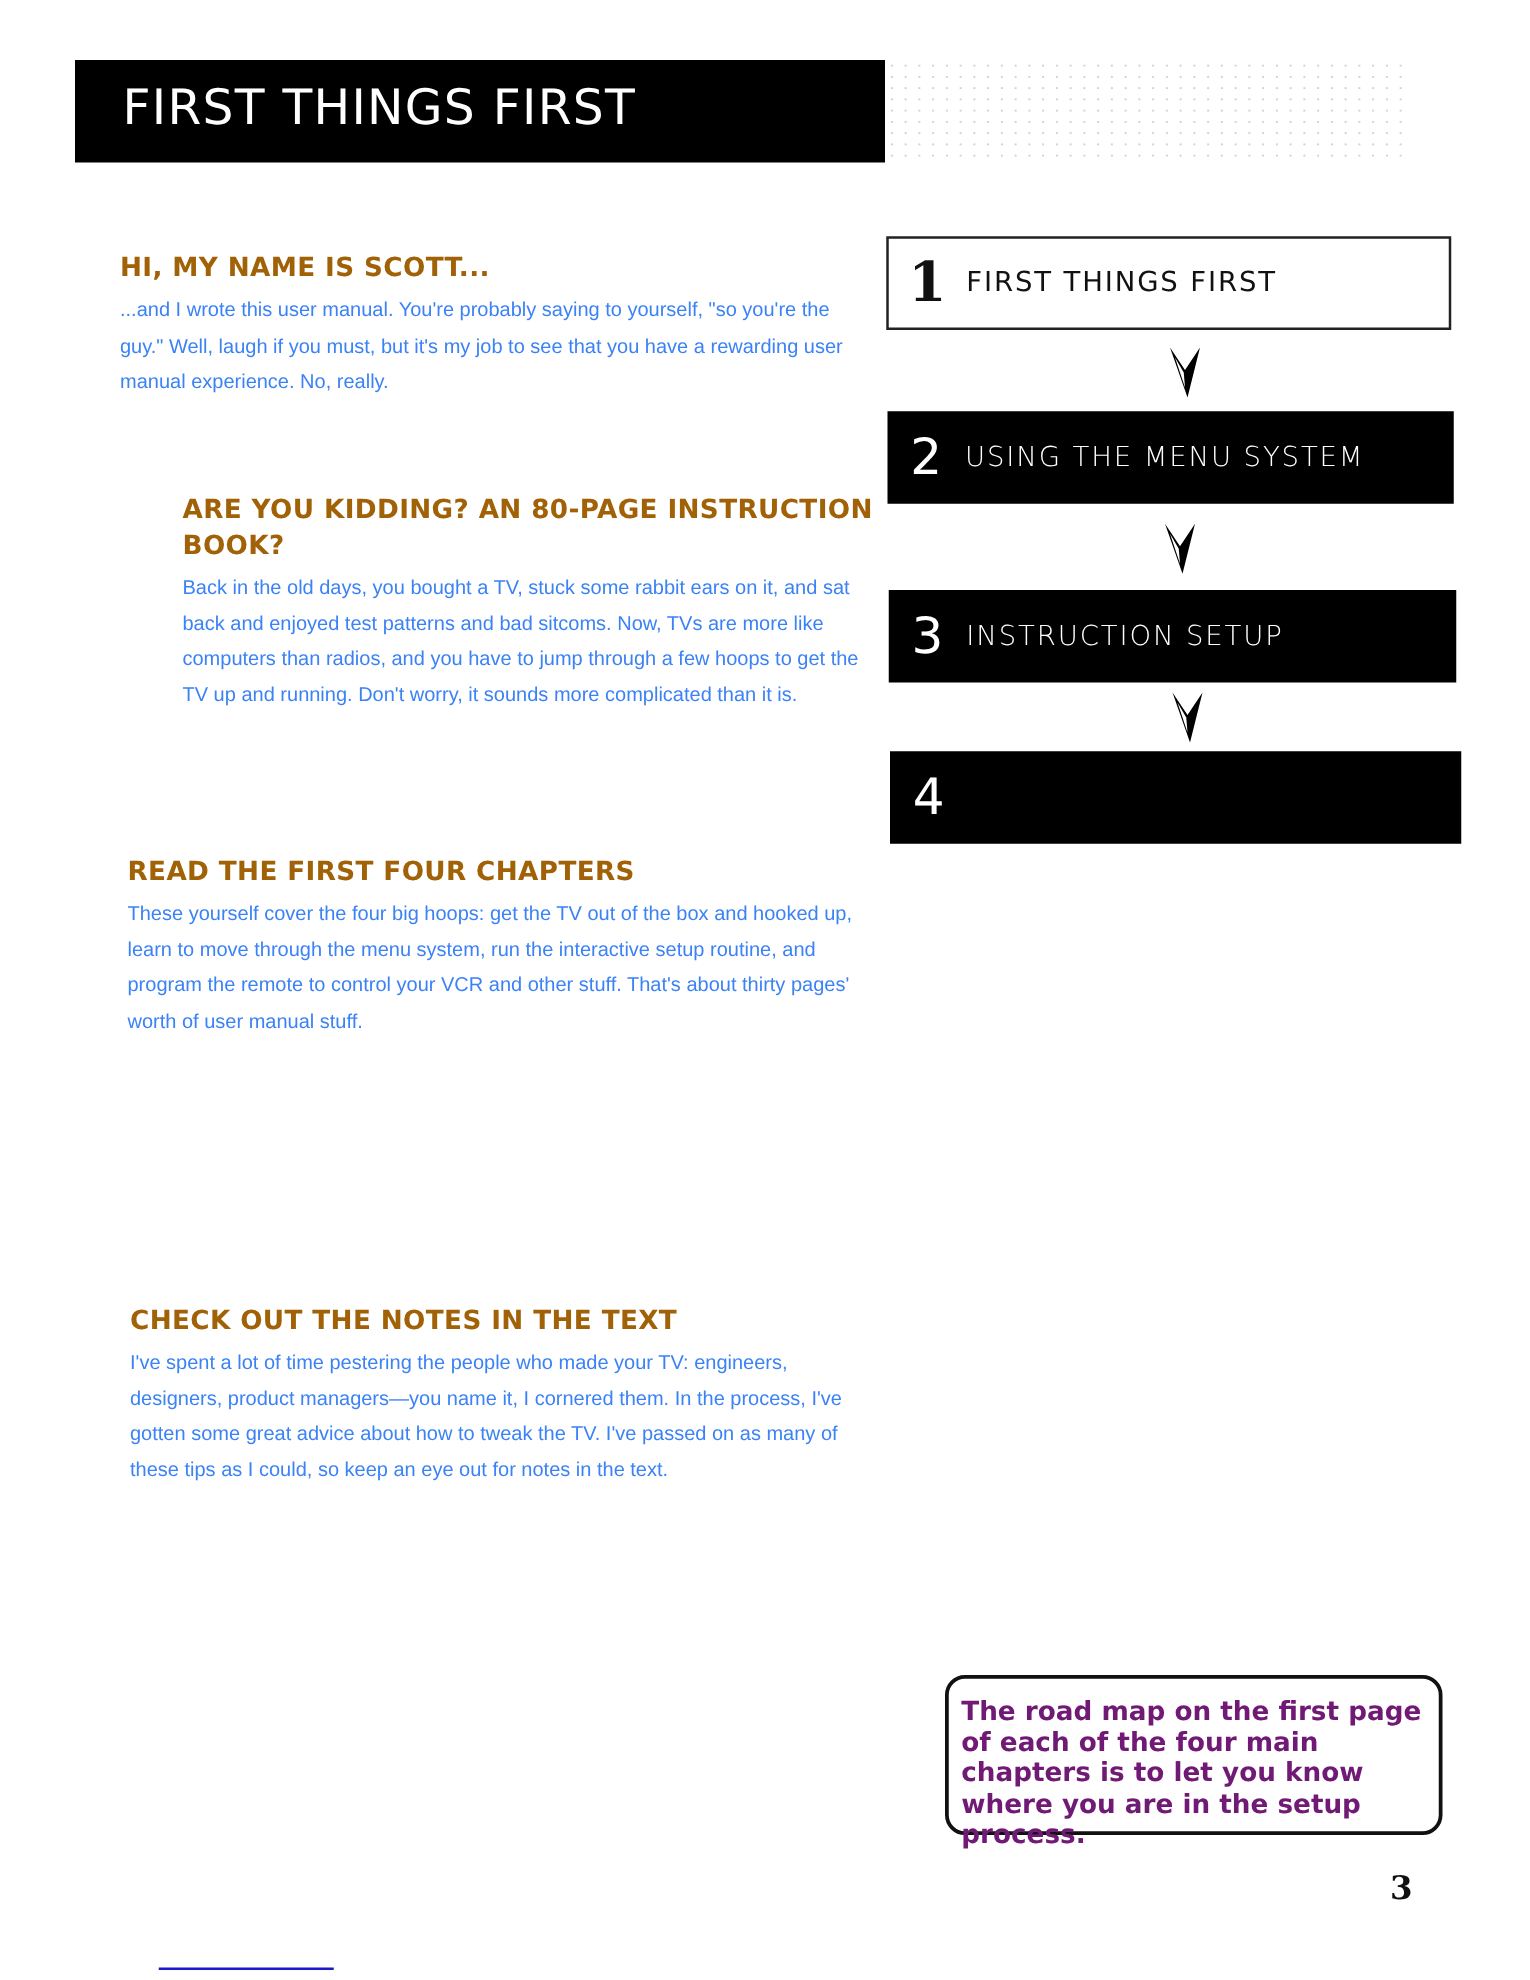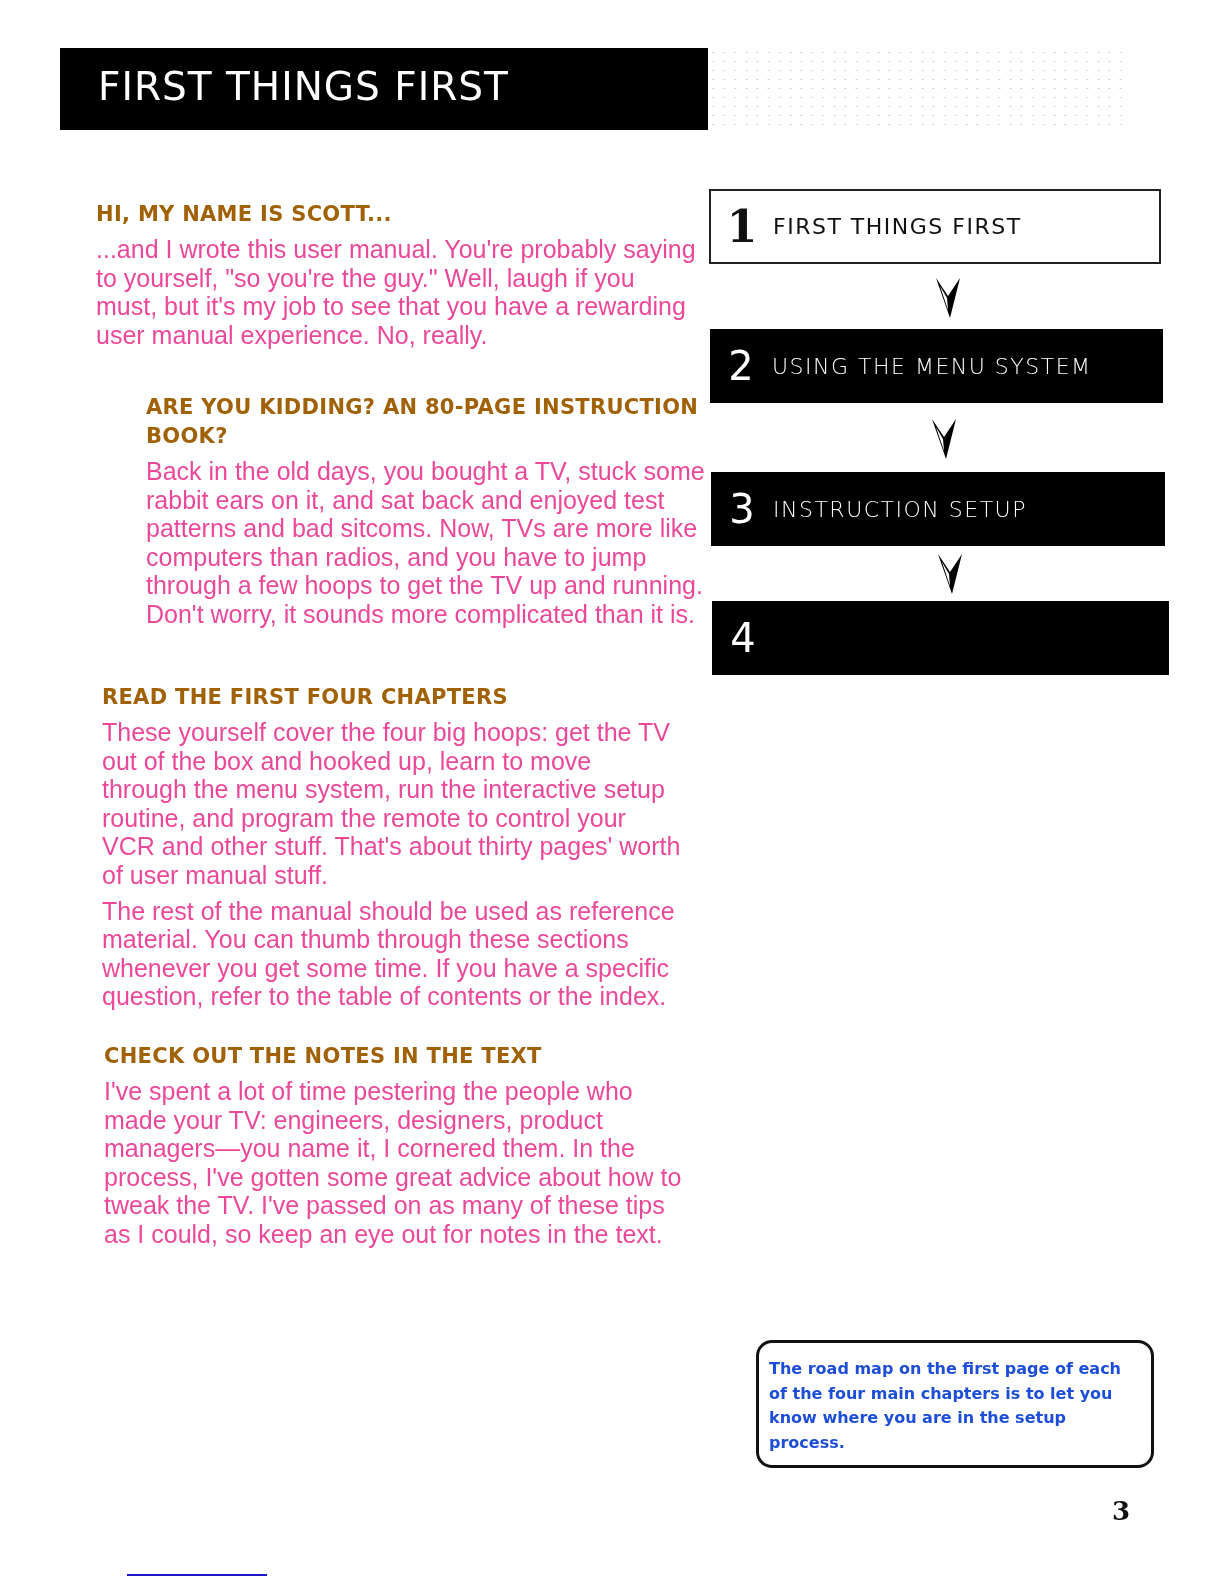--- a/index.html
+++ b/index.html
@@ -21,21 +21,21 @@
       background-image: radial-gradient(#999 0.8px, transparent 1.2px);
       background-size: 11px 9px; opacity: 0.45;
     }
     .section { position: absolute; width: 600px; }
     .section h2 {
       margin: 0 0 6px 0; font-family: "DejaVu Sans", sans-serif;
       font-weight: bold; font-size: 21px; letter-spacing: 0.3px; line-height: 29px;
       color: #a16207;
     }
     .section p {
-      margin: 0 0 7px 0; font-size: 25px; line-height: 28.6px; color: #ec4899;
+      margin: 0 0 7px 0; font-size: 16px; line-height: 28.6px; color: #3b82f6;
       font-family: "Liberation Sans", sans-serif;
     }
     .s1 { left: 96px; top: 200px; }
     .s2 { left: 98px; top: 393px; margin-left: 48px; }
     .s3 { left: 102px; top: 683px; }
     .s4 { left: 104px; top: 1042px; }
 
     .roadmap { position: absolute; left: 0; top: 0; }
     .step {
       position: absolute; height: 74px; box-sizing: border-box;
@@ -63,21 +63,21 @@
     .a-2 { left: 930px; top: 417px; }
     .a-3 { left: 936px; top: 552px; }
 
     .note {
       position: absolute; left: 756px; top: 1340px; width: 398px; height: 128px;
       border: 3px solid #111; border-radius: 16px; box-sizing: border-box;
       padding: 14px 10px 8px 10px;
     }
     .note p {
       margin: 0; font-family: "DejaVu Sans", sans-serif; font-weight: bold;
-      font-size: 16px; line-height: 24.5px; color: #1d4ed8;
+      font-size: 21px; line-height: 24.5px; color: #701a75;
     }
     .page-number {
       position: absolute; left: 1112px; top: 1496px;
       font-family: "DejaVu Serif", serif; font-weight: bold; font-size: 26px; color: #111;
     }
     .blue-line {
       position: absolute; left: 127px; top: 1574px; width: 140px; height: 2px; background: #1a1acc;
     }
   </style>
 </head>
@@ -94,21 +94,20 @@
 </div>
 
 <div class="section s2" style="width:560px;">
   <h2>ARE YOU KIDDING? AN 80-PAGE INSTRUCTION BOOK?</h2>
   <p>Back in the old days, you bought a TV, stuck some rabbit ears on it, and sat back and enjoyed test patterns and bad sitcoms. Now, TVs are more like computers than radios, and you have to jump through a few hoops to get the TV up and running. Don't worry, it sounds more complicated than it is.</p>
 </div>
 
 <div class="section s3" style="width:580px;">
   <h2>READ THE FIRST FOUR CHAPTERS</h2>
   <p>These yourself cover the four big hoops: get the TV out of the box and hooked up, learn to move through the menu system, run the interactive setup routine, and program the remote to control your VCR and other stuff. That's about thirty pages' worth of user manual stuff.</p>
-  <p>The rest of the manual should be used as reference material. You can thumb through these sections whenever you get some time. If you have a specific question, refer to the table of contents or the index.</p>
 </div>
 
 <div class="section s4" style="width:580px;">
   <h2>CHECK OUT THE NOTES IN THE TEXT</h2>
   <p>I've spent a lot of time pestering the people who made your TV: engineers, designers, product managers—you name it, I cornered them. In the process, I've gotten some great advice about how to tweak the TV. I've passed on as many of these tips as I could, so keep an eye out for notes in the text.</p>
 </div>
 
 <div class="roadmap">
   <div class="step current s-1">
     <span class="num">1</span>

